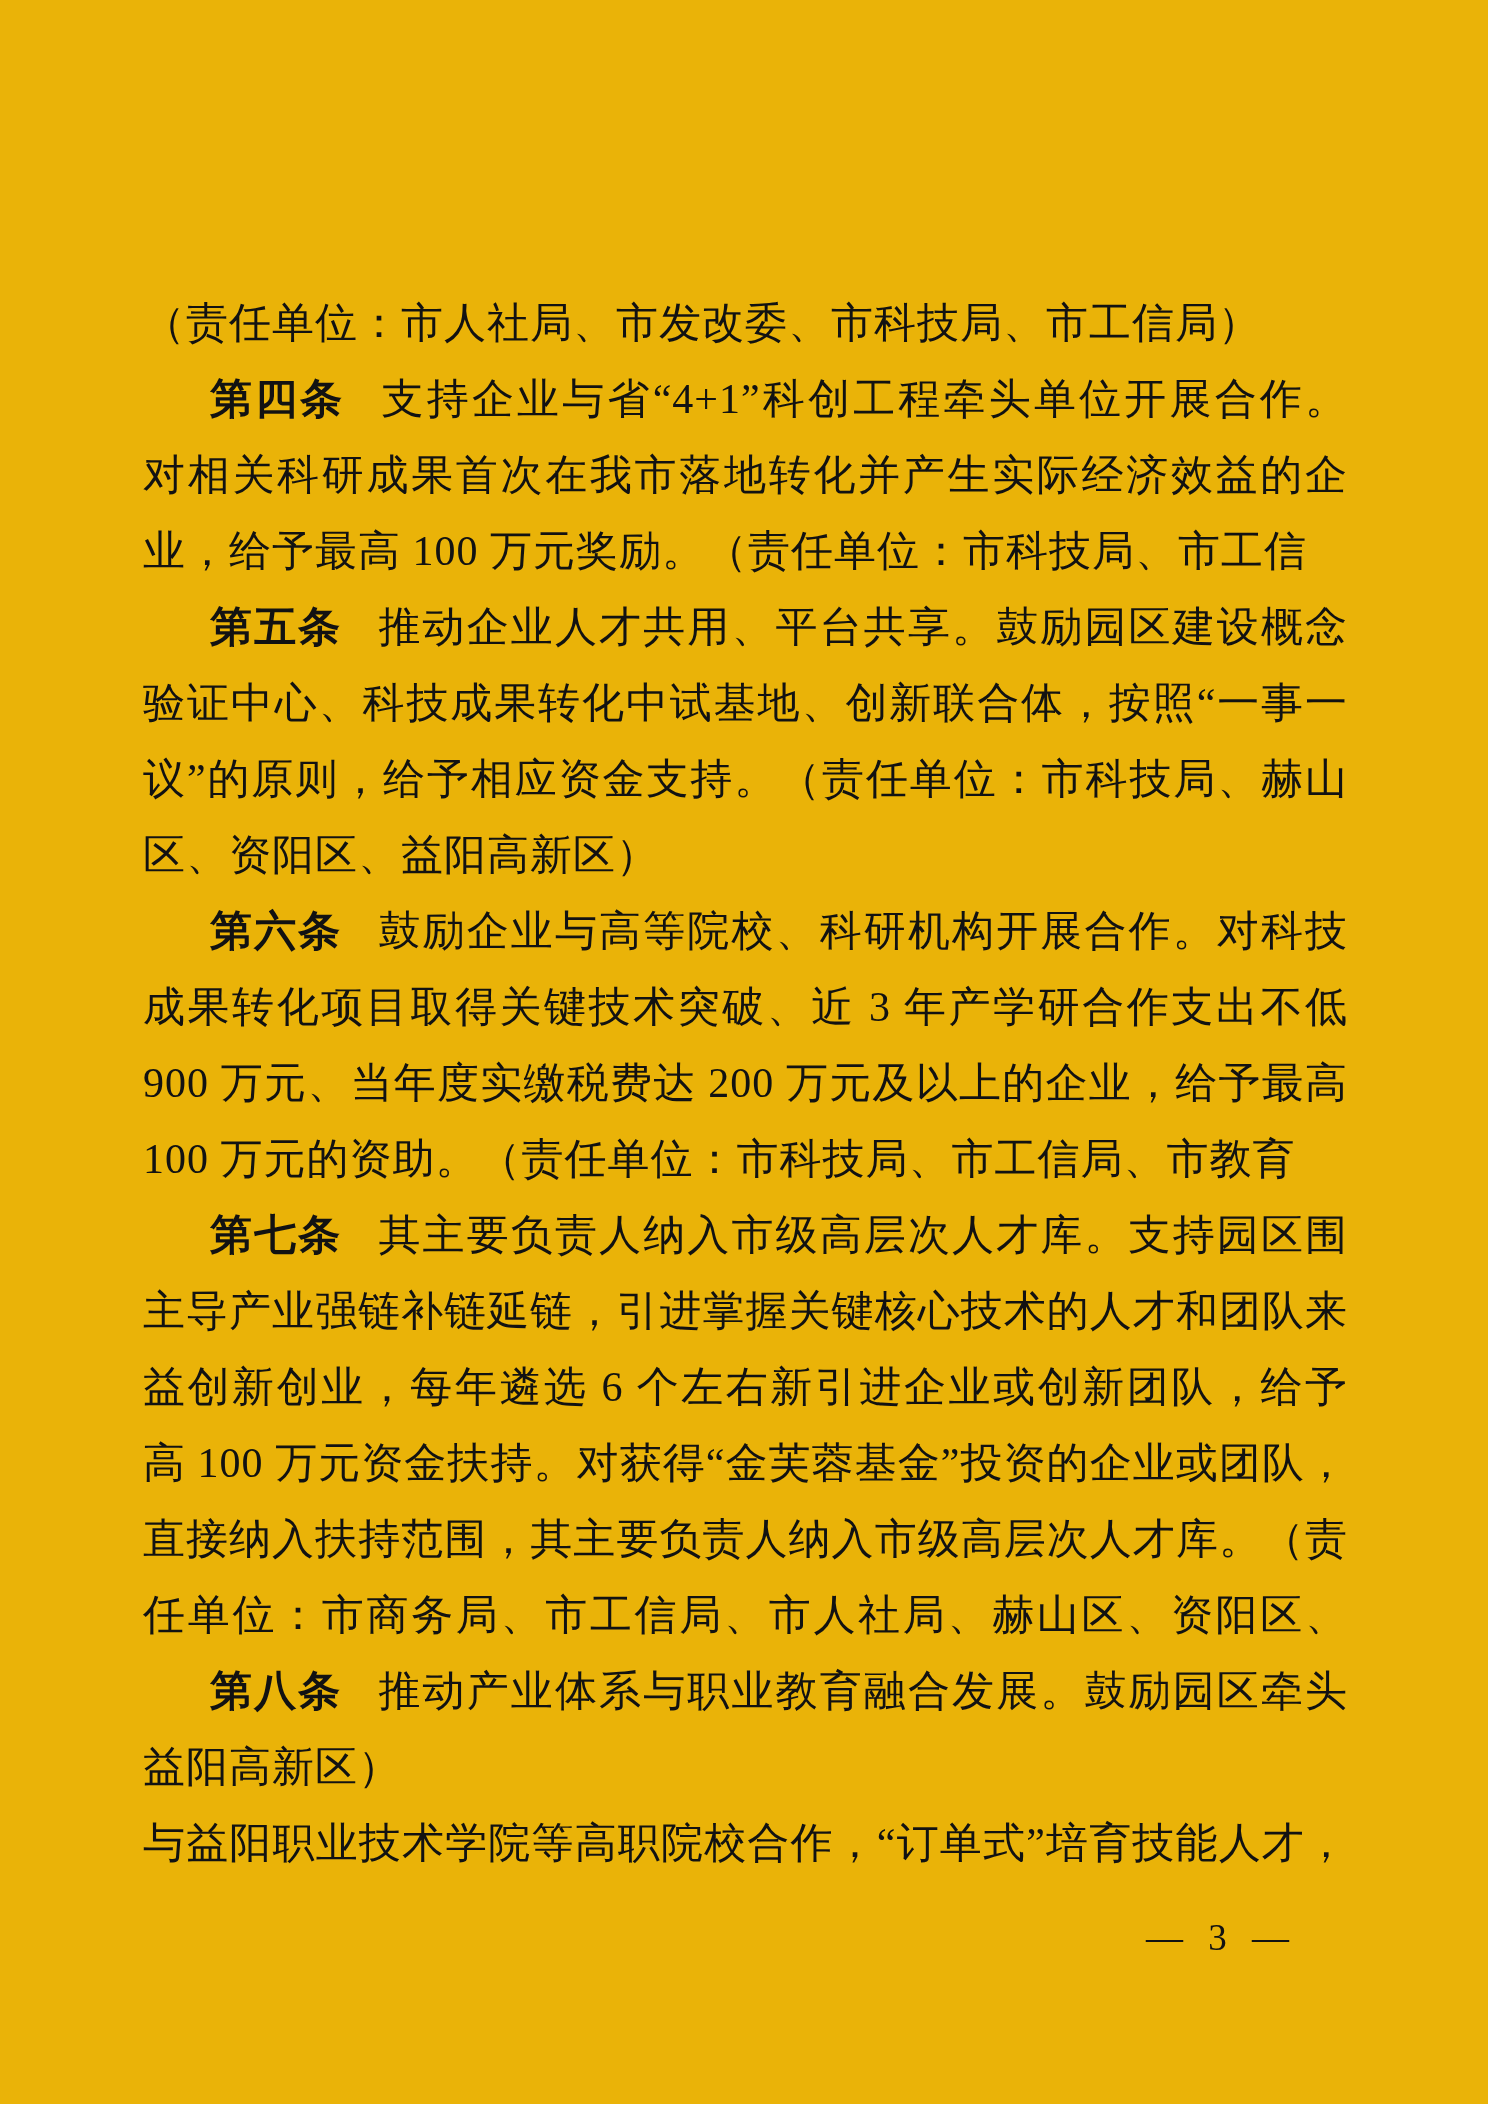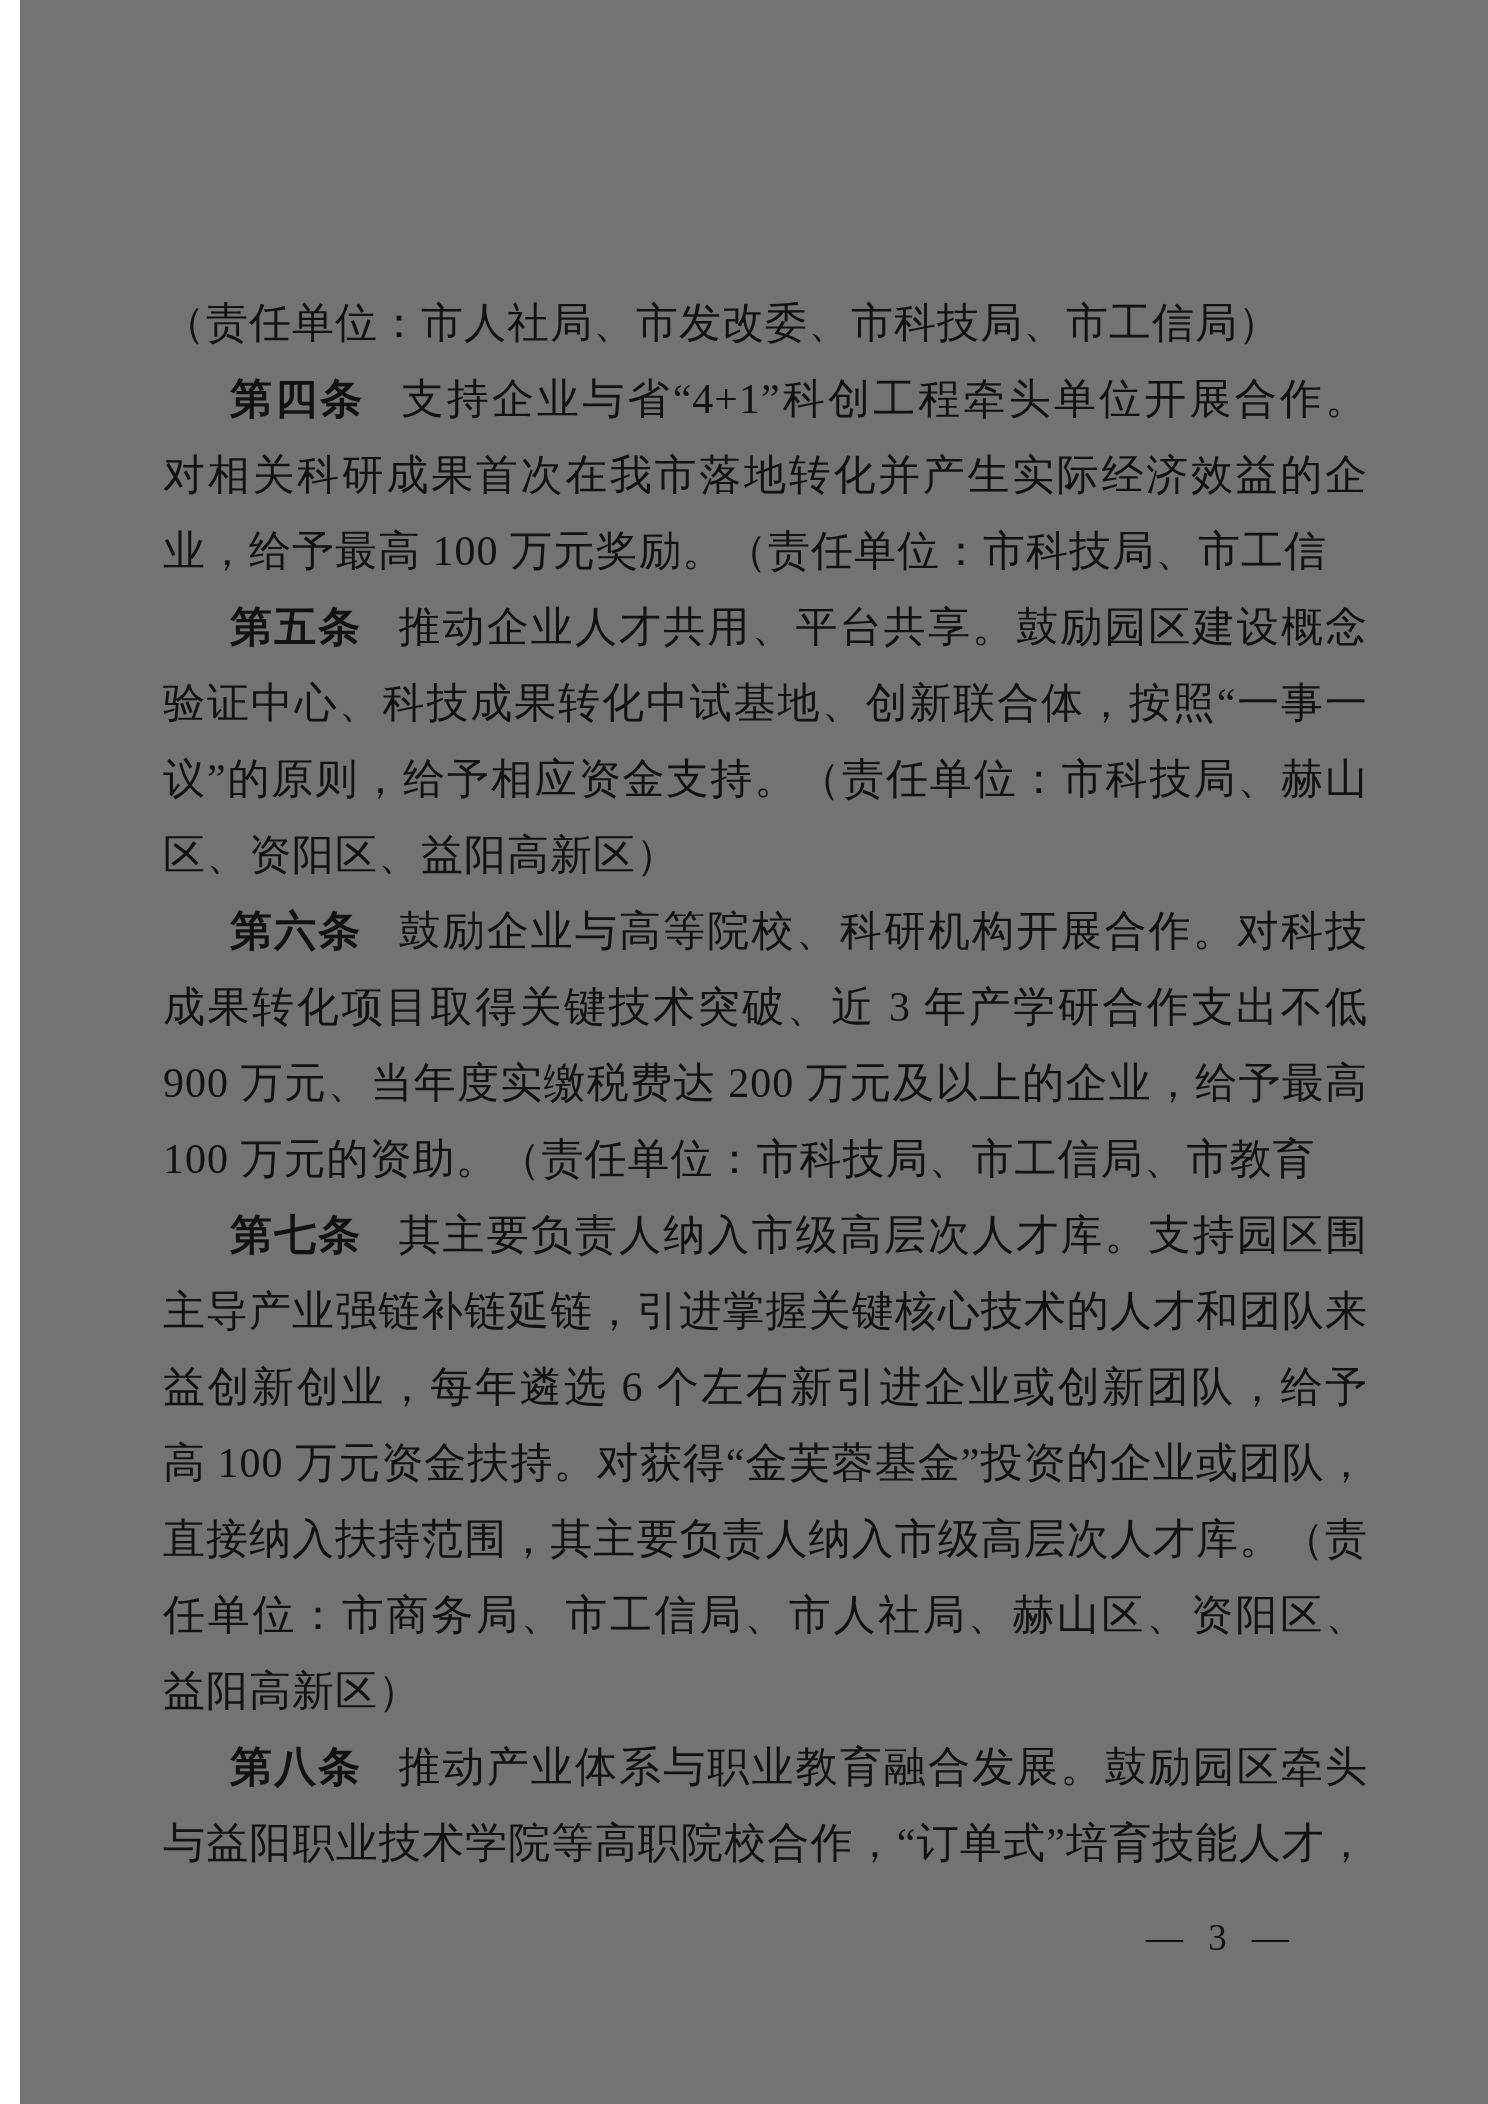--- a/index.html
+++ b/index.html
@@ -7,22 +7,21 @@
   body {
     background: #ffffff;
     position: relative;
     font-family: "Liberation Serif", "DejaVu Serif", serif;
     color: #121212;
     overflow: hidden;
   }
   .page {
     position: absolute;
     inset: 0;
-    background: #737373;
-    margin-left: 20px;
+    background: #eab308;
   }
   .text-block {
     position: absolute;
     left: 143px;
     top: 285px;
     width: 1205px;
   }
   .line {
     height: 76px;
     line-height: 76px;
@@ -77,22 +76,22 @@
     <div class="line justify"><span>成果转化项目取得关键技术突破、近 3 年产学研合作支出不低于</span></div>
     <div class="line justify"><span>900 万元、当年度实缴税费达 200 万元及以上的企业，给予最高</span></div>
     <div class="line"><span>100 万元的资助。（责任单位：市科技局、市工信局、市教育局）</span></div>
 
     <div class="line indent justify"><span class="term">第七条</span><span>其主要负责人纳入市级高层次人才库。支持园区围绕</span></div>
     <div class="line justify"><span>主导产业强链补链延链，引进掌握关键核心技术的人才和团队来</span></div>
     <div class="line justify"><span>益创新创业，每年遴选 6 个左右新引进企业或创新团队，给予最</span></div>
     <div class="line justify"><span>高 100 万元资金扶持。对获得“金芙蓉基金”投资的企业或团队，</span></div>
     <div class="line justify"><span>直接纳入扶持范围，其主要负责人纳入市级高层次人才库。（责</span></div>
     <div class="line justify"><span>任单位：市商务局、市工信局、市人社局、赫山区、资阳区、</span></div>
+    <div class="line indent justify"><span class="term">第八条</span><span>推动产业体系与职业教育融合发展。鼓励园区牵头</span></div>
+
     <div class="line"><span>益阳高新区）</span></div>
-
-    <div class="line indent justify"><span class="term">第八条</span><span>推动产业体系与职业教育融合发展。鼓励园区牵头</span></div>
     <div class="line justify"><span>与益阳职业技术学院等高职院校合作，“订单式”培育技能人才，</span></div>
 
   </div>
 
   <div class="page-number">— 3 —</div>
 
 </div>
 
 </body></html>

